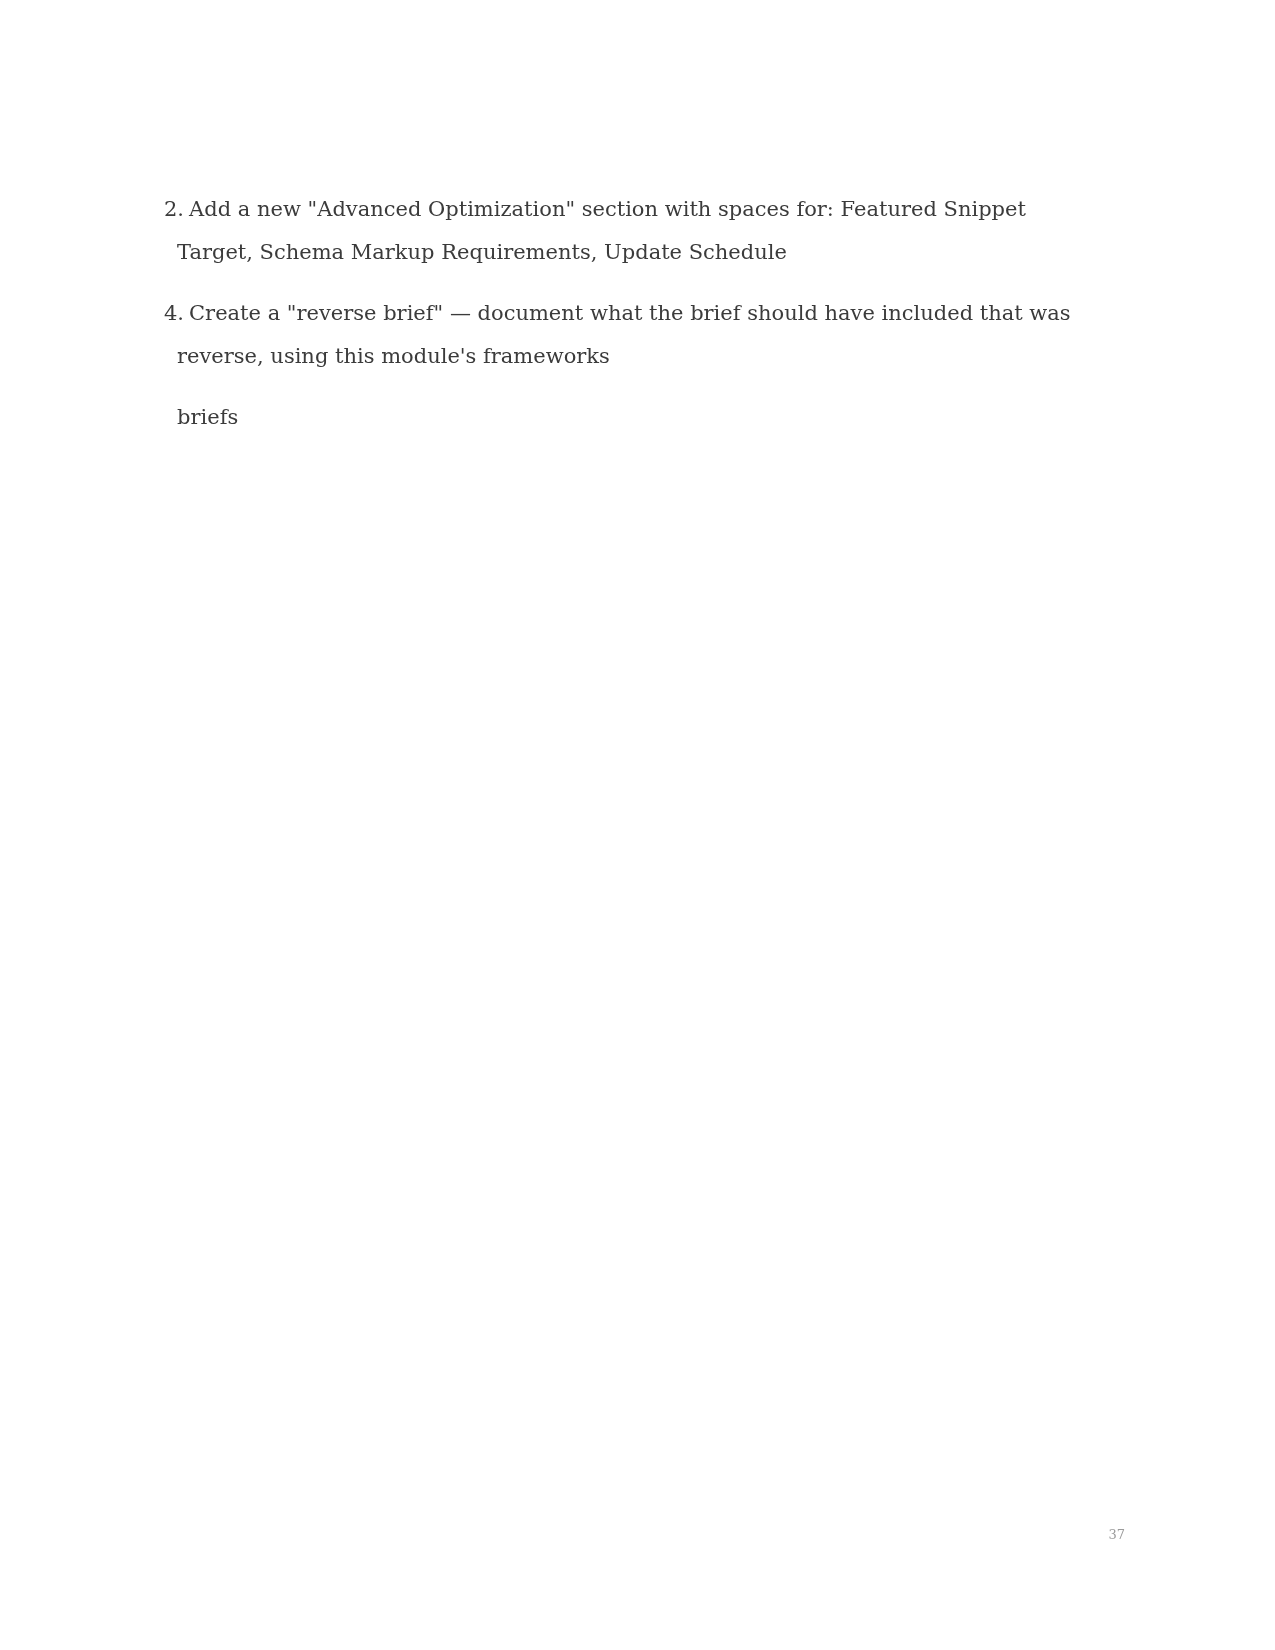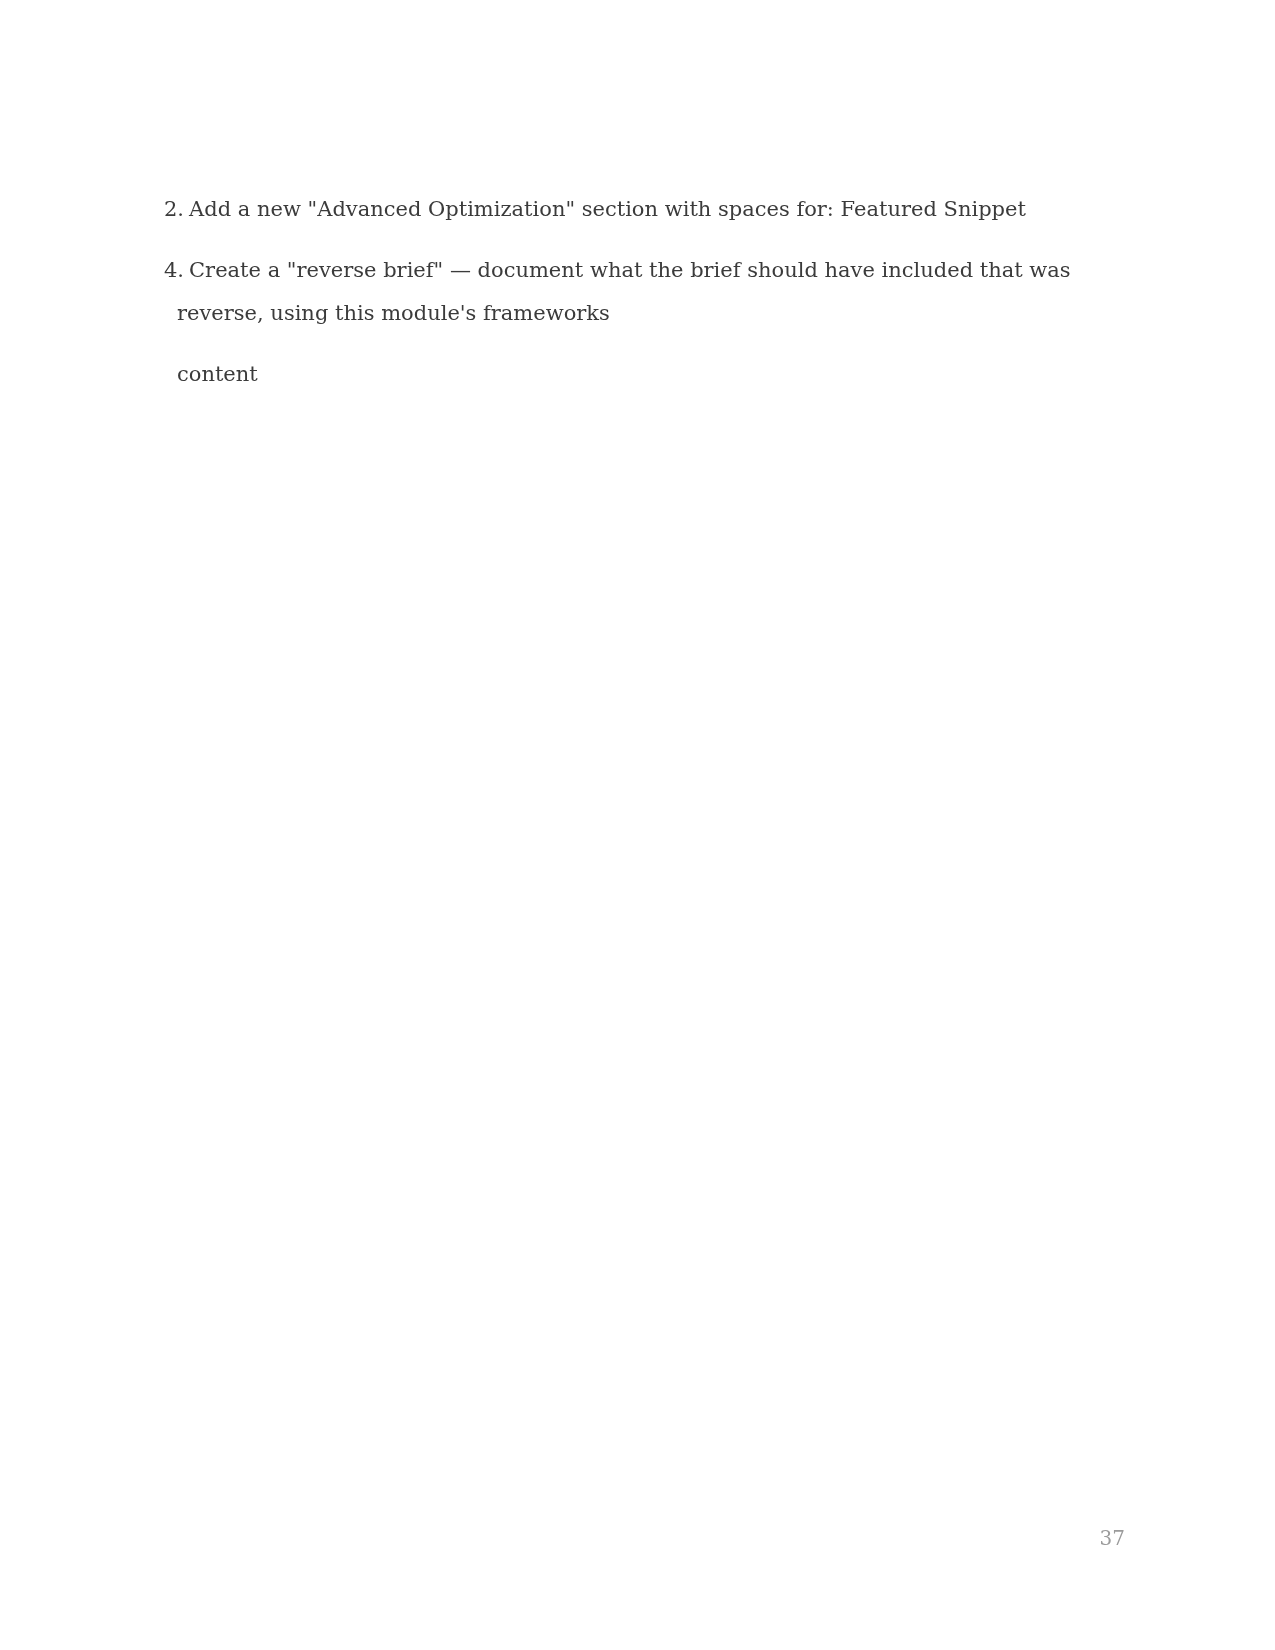--- a/index.html
+++ b/index.html
@@ -31,43 +31,44 @@
   }
   .item-num {
     display: inline-block;
     margin-left: -13px;
     margin-right: 5px;
   }
   .page-number {
     position: absolute;
     top: 1528px;
     right: 150px;
-    font-size: 20px;
+    font-size: 13px;
     line-height: 1;
     color: var(--page-number-color, #9b9b9b);
   }
 </style>
 </head>
 <body>
 
 <div class="doc-page">
 
   <ol class="task-list">
 
     <li class="task-item">
       <div class="task-line"><span class="item-num">2.</span><span>Add a new "Advanced Optimization" section with spaces for: Featured Snippet</span></div>
+      <div class="task-line"><span>Target, Schema Markup Requirements, Update Schedule</span></div>
     </li>
 
 
     <li class="task-item">
       <div class="task-line"><span class="item-num">4.</span><span>Create a "reverse brief" — document what the brief should have included that was</span></div>
       <div class="task-line"><span>reverse, using this module's frameworks</span></div>
     </li>
 
     <li class="task-item">
-      <div class="task-line"><span>content</span></div>
+      <div class="task-line"><span>briefs</span></div>
     </li>
 
   </ol>
 
   <div class="page-number">37</div>
 
 </div>
 
 </body></html>

